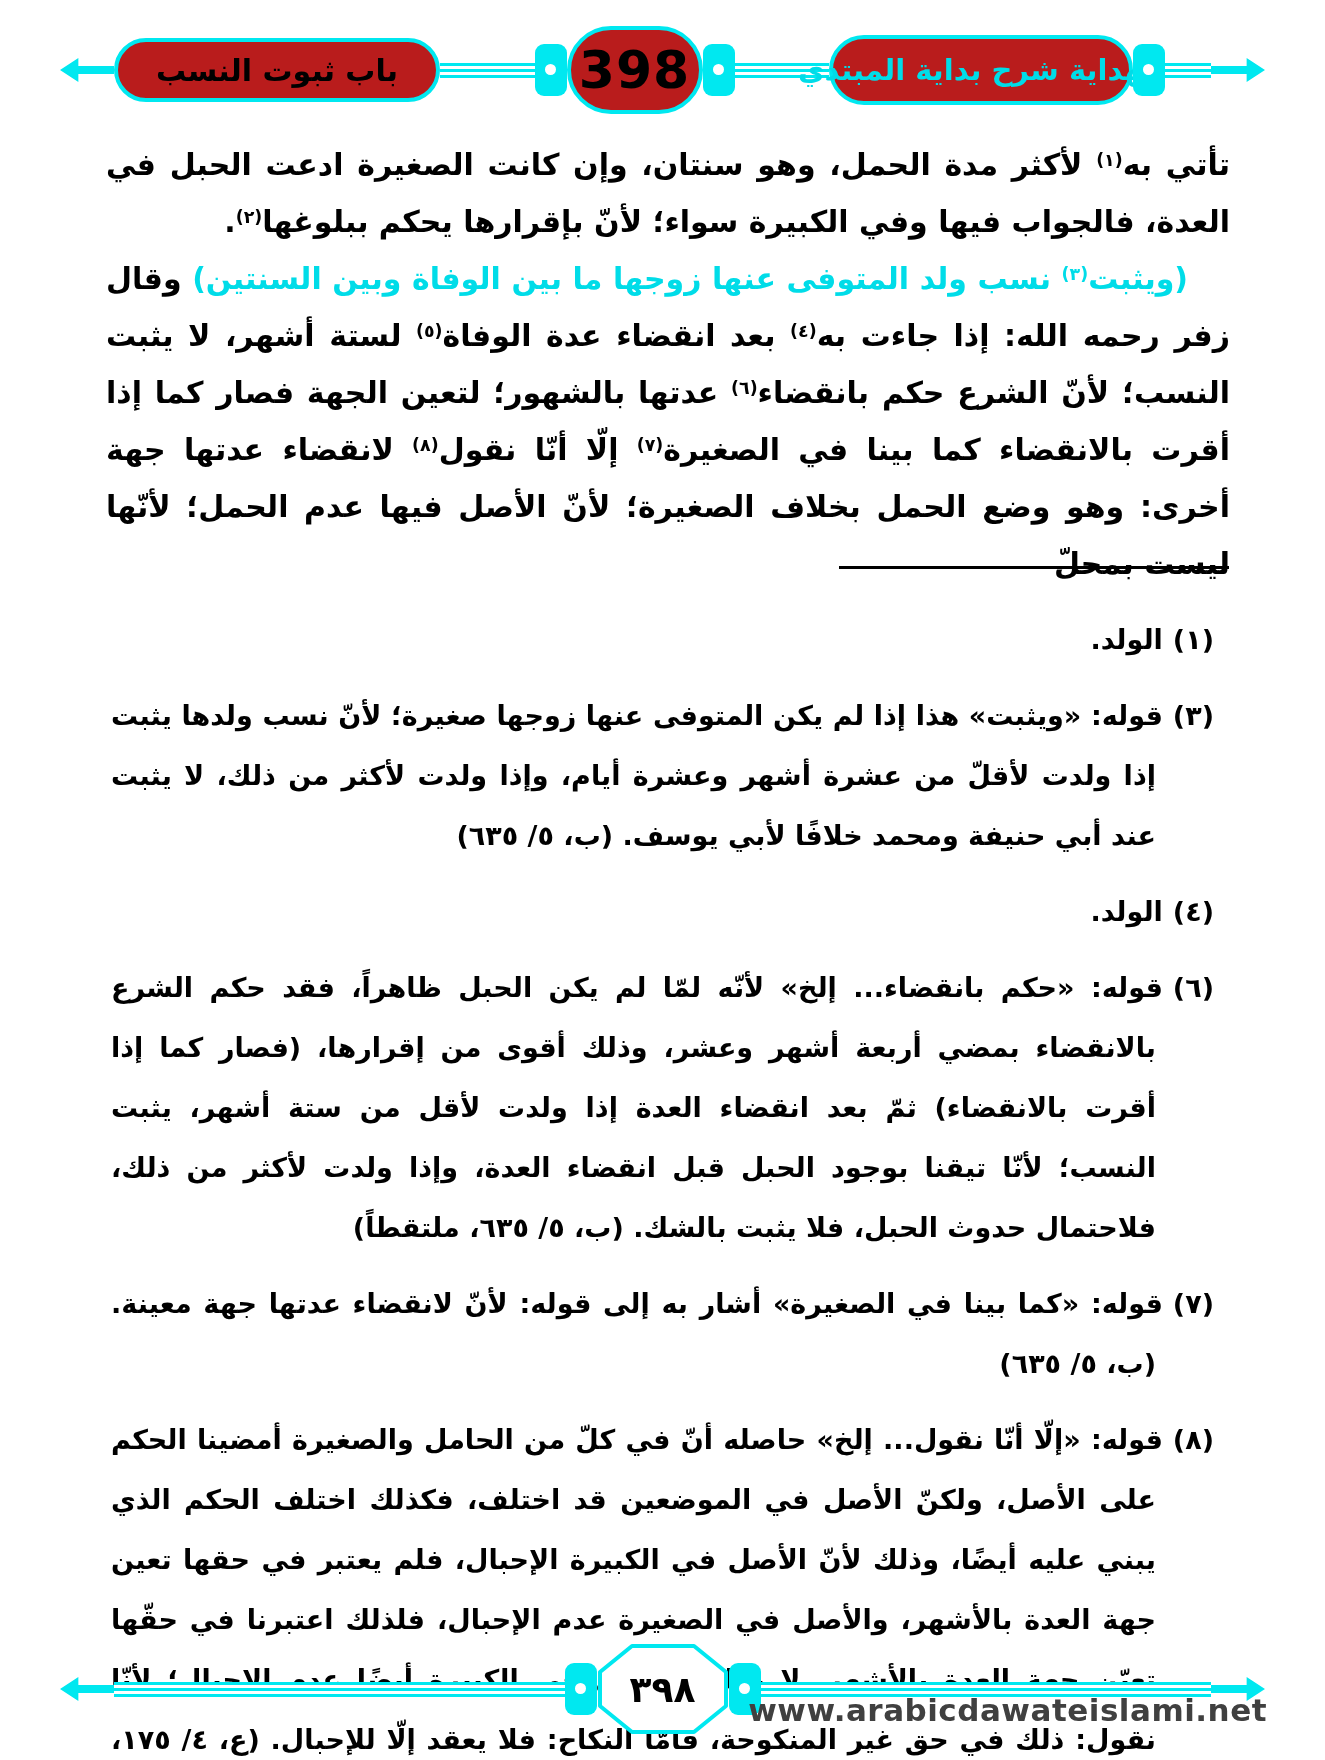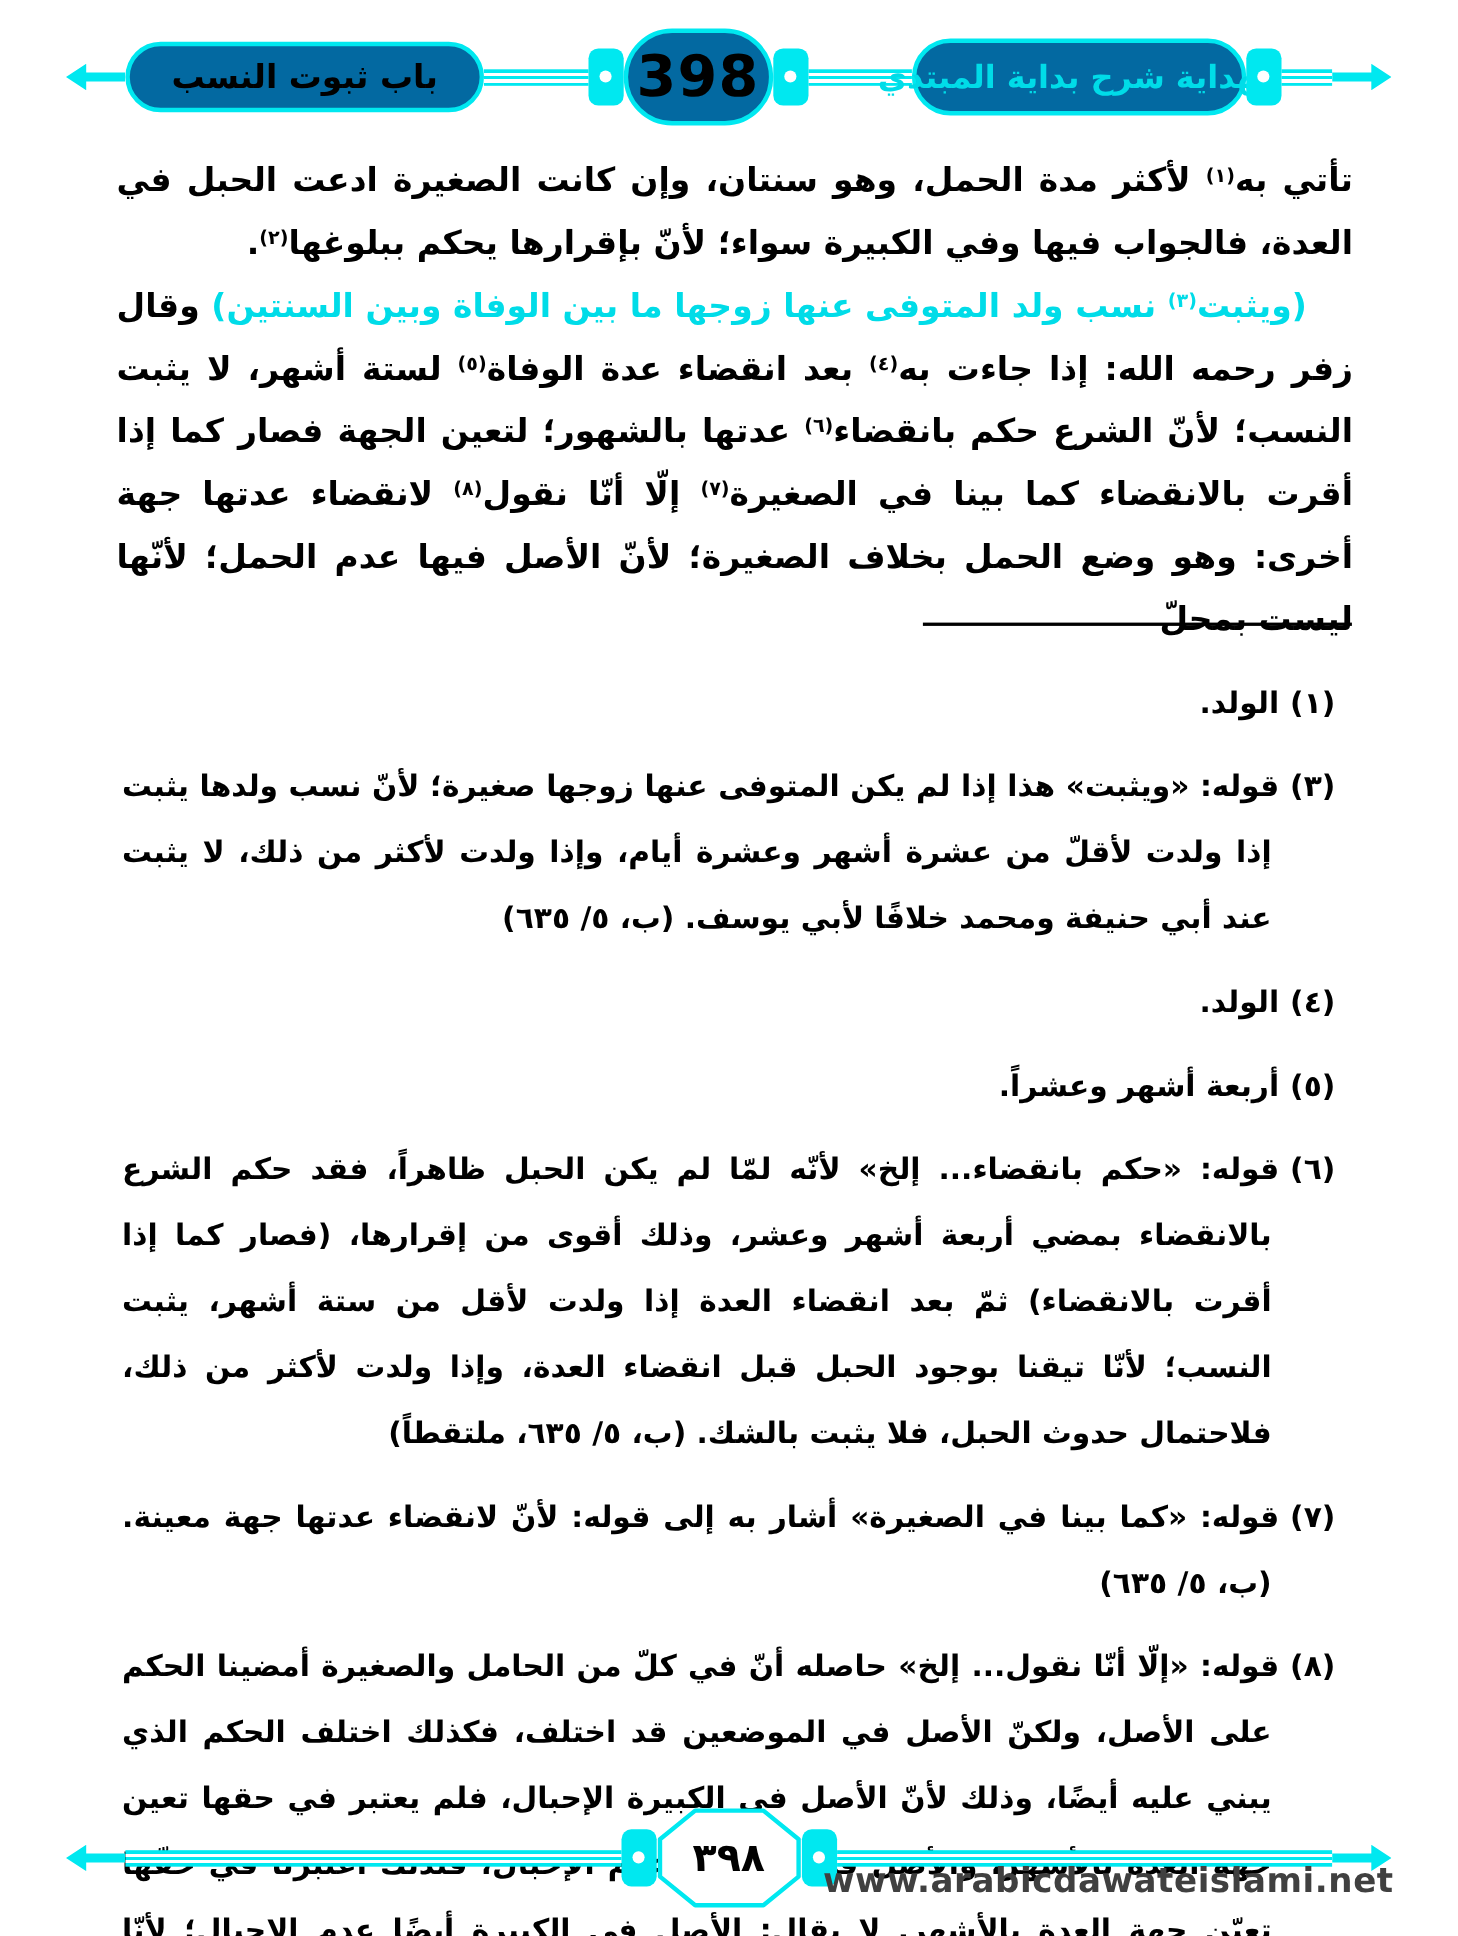--- a/index.html
+++ b/index.html
@@ -13,21 +13,21 @@
   }
   .page{position:absolute;inset:0;}
 
   
   .band{position:absolute;left:0;right:0;display:flex;align-items:center;direction:ltr;padding:0 60px;}
   .band-top{top:22px;height:96px;}
   .band-bottom{top:1646px;height:86px;}
   .tline{height:15px;flex:1 1 auto;min-width:30px;
     background:linear-gradient(to bottom,var(--cy) 0 3px,#fff 3px 6px,var(--cy) 6px 9px,#fff 9px 12px,var(--cy) 12px 15px);}
   .tline-short{flex:0 0 46px;}
-  .cartouche{border:4px solid var(--cy);background:#0369a1;display:flex;align-items:center;justify-content:center;flex:0 0 auto;}
+  .cartouche{border:4px solid var(--cy);background:#b91c1c;display:flex;align-items:center;justify-content:center;flex:0 0 auto;}
   .cart-chapter{width:318px;height:56px;border-radius:34px;}
   .cart-book{width:296px;height:62px;border-radius:36px;}
   .stadium{width:128px;height:80px;border-radius:44px;}
   .chapter-txt{font-size:30px;font-weight:bold;color:#000;white-space:nowrap;}
   .booktitle-txt{font-size:29px;font-weight:bold;color:var(--cytext);white-space:nowrap;}
   .pagenum-txt{font-size:52px;font-weight:bold;color:#000;letter-spacing:1px;}
   .clasp{width:32px;height:52px;background:var(--cy);border-radius:9px;position:relative;flex:0 0 auto;}
   .clasp::after{content:"";position:absolute;width:11px;height:11px;border-radius:50%;background:#fff;top:20px;left:10px;}
   .finial{width:54px;height:24px;background:var(--cy);flex:0 0 auto;
     clip-path:polygon(0 50%,34% 0,34% 33%,100% 33%,100% 67%,34% 67%,34% 100%);}
@@ -90,21 +90,20 @@
     <p><span>تأتي به</span><span class="ref">(١)</span><span> لأكثر مدة الحمل، وهو سنتان، وإن كانت الصغيرة ادعت الحبل في العدة، فالجواب فيها وفي الكبيرة سواء؛ لأنّ بإقرارها يحكم ببلوغها</span><span class="ref">(٢)</span><span>.</span></p>
     <p class="para-indent"><span class="cyan">(ويثبت</span><span class="ref cyan">(٣)</span><span class="cyan"> نسب ولد المتوفى عنها زوجها ما بين الوفاة وبين السنتين)</span><span> وقال زفر رحمه الله: إذا جاءت به</span><span class="ref">(٤)</span><span> بعد انقضاء عدة الوفاة</span><span class="ref">(٥)</span><span> لستة أشهر، لا يثبت النسب؛ لأنّ الشرع حكم بانقضاء</span><span class="ref">(٦)</span><span> عدتها بالشهور؛ لتعين الجهة فصار كما إذا أقرت بالانقضاء كما بينا في الصغيرة</span><span class="ref">(٧)</span><span> إلّا أنّا نقول</span><span class="ref">(٨)</span><span> لانقضاء عدتها جهة أخرى: وهو وضع الحمل بخلاف الصغيرة؛ لأنّ الأصل فيها عدم الحمل؛ لأنّها ليست بمحلّ</span></p>
   </main>
 
   <div class="fn-divider"></div>
 
   <section class="footnotes" lang="ar" dir="rtl">
     <div class="footnote"><span class="fn-marker">(١)</span><span>الولد.</span></div>
     <div class="footnote"><span class="fn-marker">(٣)</span><span>قوله: «ويثبت» هذا إذا لم يكن المتوفى عنها زوجها صغيرة؛ لأنّ نسب ولدها يثبت إذا ولدت لأقلّ من عشرة أشهر وعشرة أيام، وإذا ولدت لأكثر من ذلك، لا يثبت عند أبي حنيفة ومحمد خلافًا لأبي يوسف. (ب، ٥/ ٦٣٥)</span></div>
     <div class="footnote"><span class="fn-marker">(٤)</span><span>الولد.</span></div>
-    <div class="footnote"><span class="fn-marker">(٥)</span><span>أربعة أشهر وعشراً.</span></div>
     <div class="footnote"><span class="fn-marker">(٦)</span><span>قوله: «حكم بانقضاء... إلخ» لأنّه لمّا لم يكن الحبل ظاهراً، فقد حكم الشرع بالانقضاء بمضي أربعة أشهر وعشر، وذلك أقوى من إقرارها، (فصار كما إذا أقرت بالانقضاء) ثمّ بعد انقضاء العدة إذا ولدت لأقل من ستة أشهر، يثبت النسب؛ لأنّا تيقنا بوجود الحبل قبل انقضاء العدة، وإذا ولدت لأكثر من ذلك، فلاحتمال حدوث الحبل، فلا يثبت بالشك. (ب، ٥/ ٦٣٥، ملتقطاً)</span></div>
     <div class="footnote"><span class="fn-marker">(٧)</span><span>قوله: «كما بينا في الصغيرة» أشار به إلى قوله: لأنّ لانقضاء عدتها جهة معينة. (ب، ٥/ ٦٣٥)</span></div>
     <div class="footnote"><span class="fn-marker">(٨)</span><span>قوله: «إلّا أنّا نقول... إلخ» حاصله أنّ في كلّ من الحامل والصغيرة أمضينا الحكم على الأصل، ولكنّ الأصل في الموضعين قد اختلف، فكذلك اختلف الحكم الذي يبني عليه أيضًا، وذلك لأنّ الأصل في الكبيرة الإحبال، فلم يعتبر في حقها تعين جهة العدة بالأشهر، والأصل في الصغيرة عدم الإحبال، فلذلك اعتبرنا في حقّها تعيّن جهة العدة بالأشهر. لا يقال: الأصل في الكبيرة أيضًا عدم الإحبال؛ لأنّا نقول: ذلك في حق غير المنكوحة، فأمّا النكاح: فلا يعقد إلّا للإحبال. (ع، ٤/ ١٧٥، بتغير)</span></div>
   </section>
 
   <footer class="band band-bottom">
     <span class="finial"></span>
     <span class="tline"></span>
     <span class="clasp"></span>
     <div class="octagon-wrap">

